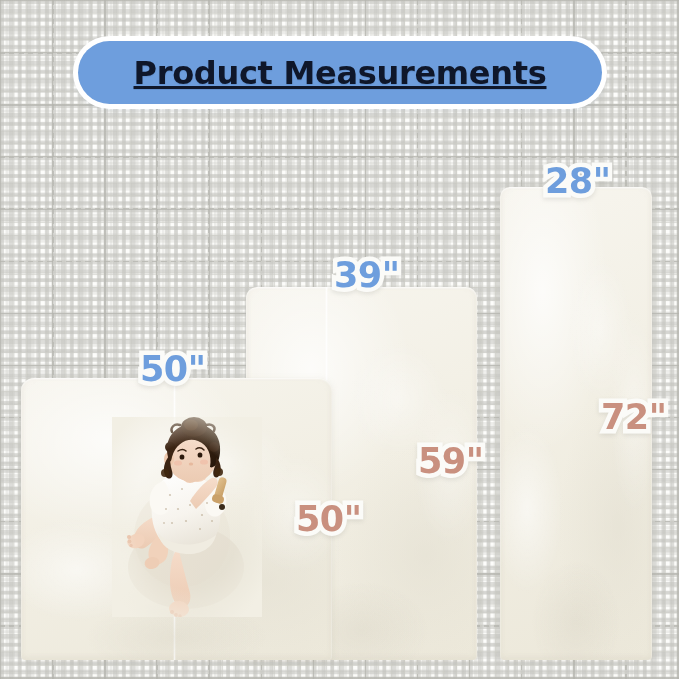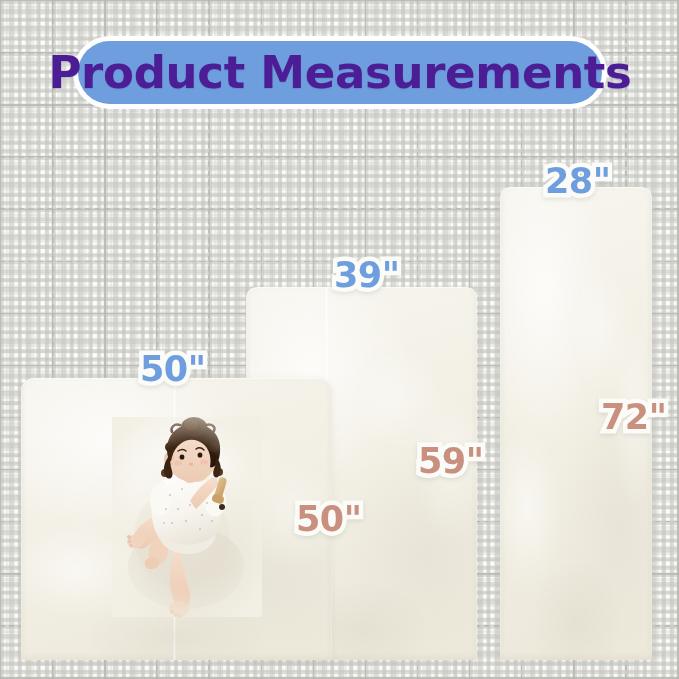--- a/index.html
+++ b/index.html
@@ -115,27 +115,28 @@
     border-radius: 32px;
     background: #6e9edd;
     display: flex;
     align-items: center;
     justify-content: center;
     box-shadow:
       0 0 0 5px #ffffff,
       0 3px 9px rgba(110,140,180,0.22);
   }
   .title-text {
-    color: #4c1d95;
+    color: #0f172a;
     font-family: "DejaVu Sans", sans-serif;
-    font-size: 45px;
+    font-size: 32px;
     font-weight: 700;
     letter-spacing: -0.3px;
     white-space: nowrap;
     text-shadow: 0 1px 1px rgba(70,110,165,0.30);
+    text-decoration: underline;
   }
 
   
   .mat {
     position: absolute;
     background:
       radial-gradient(ellipse 70% 55% at 28% 22%, rgba(255,255,255,0.75), rgba(255,255,255,0) 62%),
       radial-gradient(ellipse 60% 45% at 78% 72%, rgba(226,222,208,0.55), rgba(255,255,255,0) 66%),
       linear-gradient(160deg, #f7f5ee 0%, #f2efe4 46%, #ece8da 100%);
     box-shadow:

